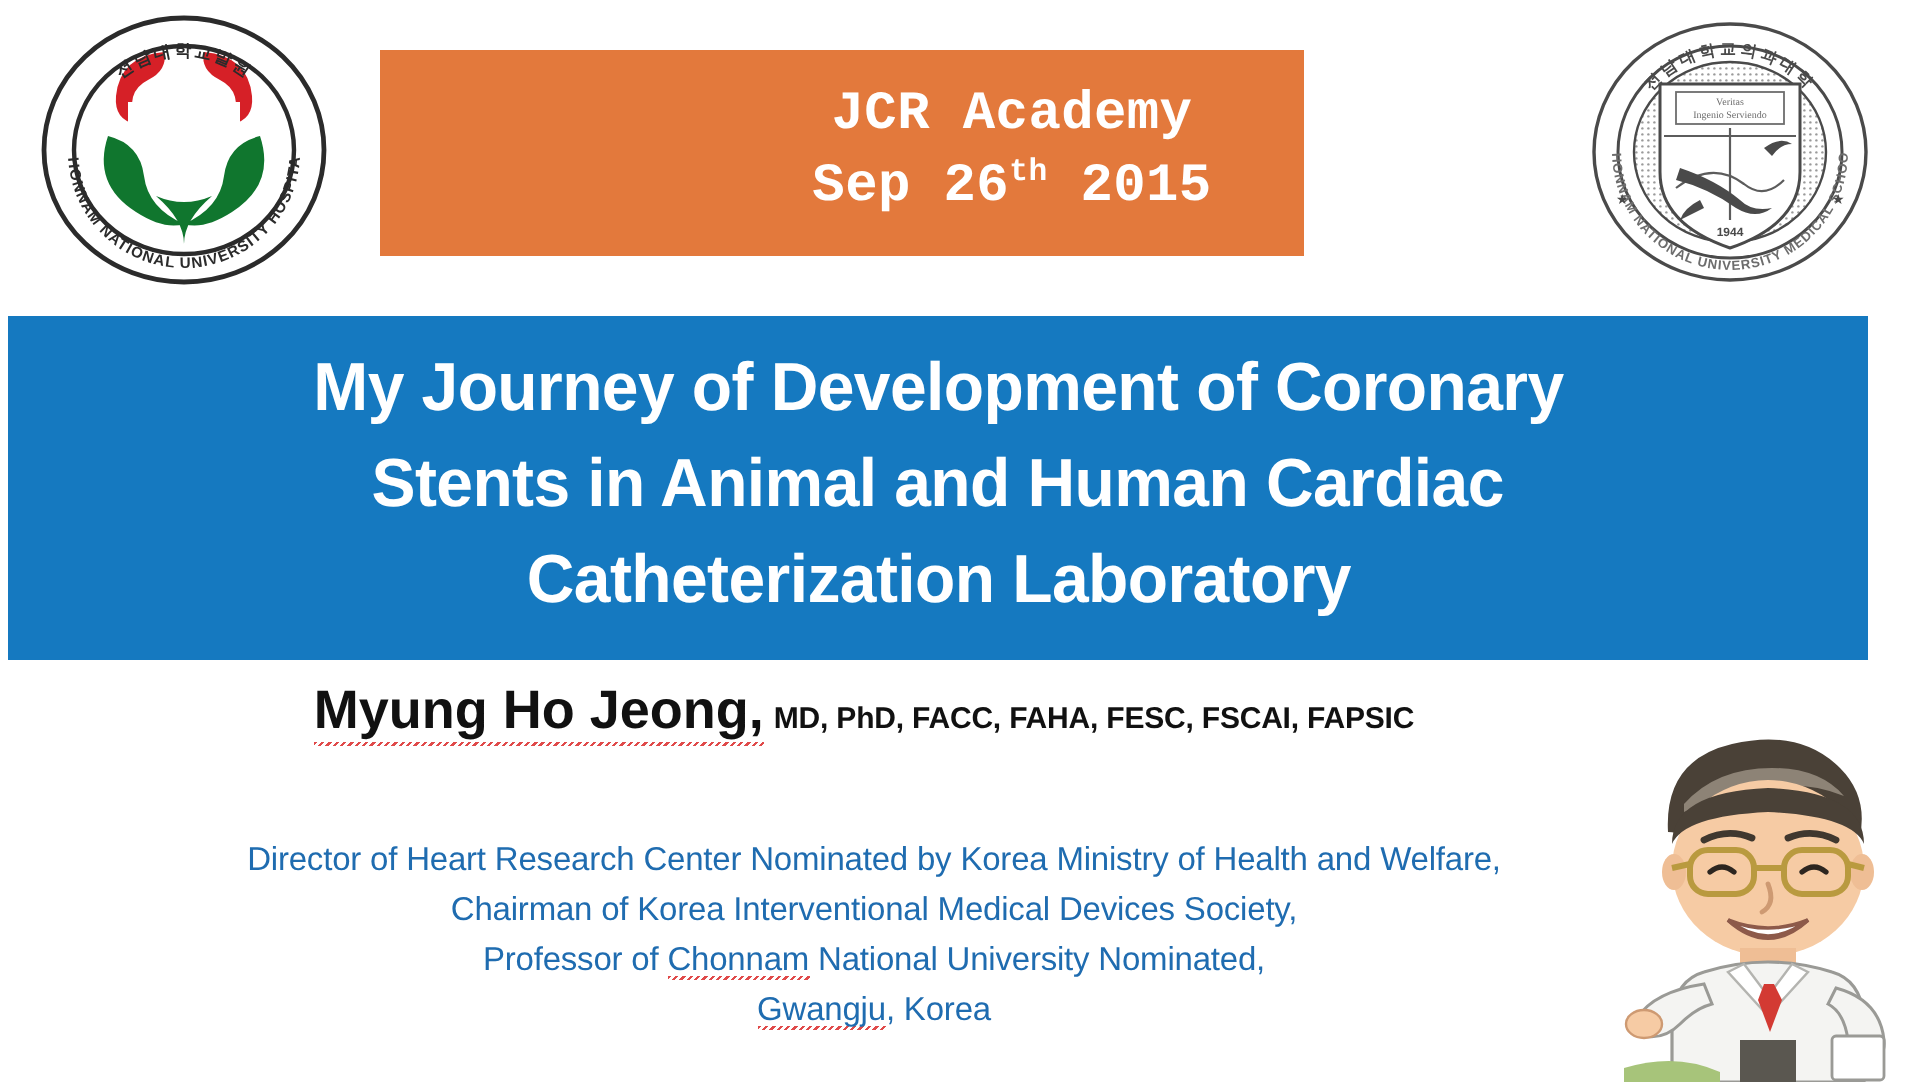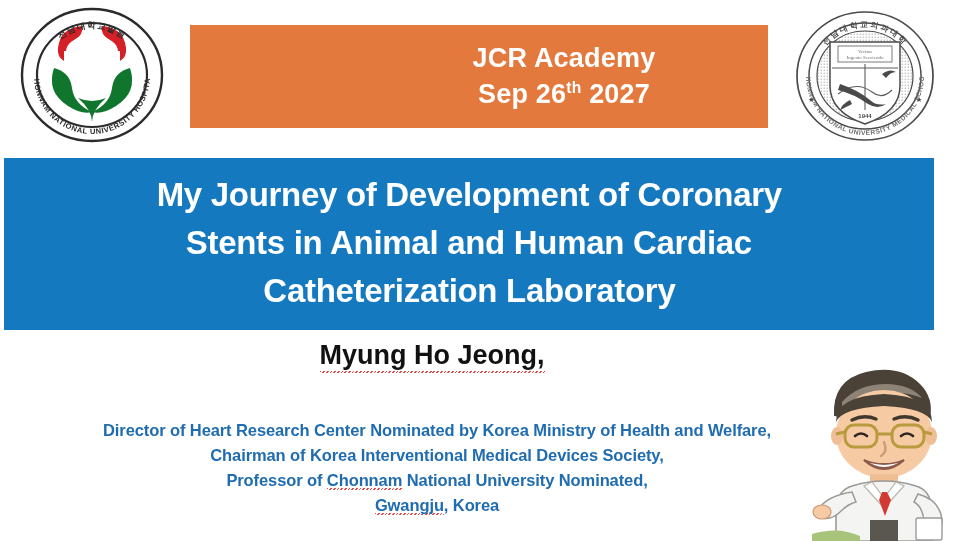--- a/index.html
+++ b/index.html
@@ -22,28 +22,29 @@
   }
   .logo-right {
     position: absolute; left: 790px; top: 6px;
     width: 150px; height: 140px;
   }
 
   
   .event-banner {
     position: absolute;
     left: 190px; top: 25px;
-    width: 578px; height: 103px;
+    width: 462px; height: 103px;
     background: #E3793C;
     color: #ffffff;
     display: flex;
     flex-direction: column;
     align-items: center;
     justify-content: center;
     padding-left: 170px;
+    font-family: Liberation Mono, monospace;
   }
   .event-line {
     font-size: 27px;
     font-weight: bold;
     line-height: 1.33;
     letter-spacing: 0.2px;
     white-space: nowrap;
     text-align: center;
   }
   .event-line sup {
@@ -111,21 +112,21 @@
   .affiliations {
     position: absolute;
     left: 0; top: 418px;
     width: 960px;
     padding-right: 86px;
     text-align: center;
   }
   .affil-line {
     color: #1F6CB0;
     font-size: 16.5px;
-    font-weight: bold;
+    font-weight: normal;
     line-height: 1.52;
     white-space: nowrap;
     letter-spacing: -0.1px;
   }
   .misspell {
     background-image:
       repeating-linear-gradient(135deg, #e04a4a 0 1.2px, rgba(0,0,0,0) 1.2px 2.6px);
     background-size: 100% 2.5px;
     background-repeat: repeat-x;
     background-position: 0 100%;
@@ -211,31 +212,32 @@
       </text>
       <g fill="#4a4a4a" font-size="7">
         <text x="18" y="96">★</text>
         <text x="126" y="96">★</text>
       </g>
     </svg>
   </div>
 
   <div class="event-banner">
     <div class="event-line">JCR Academy</div>
-    <div class="event-line"><span>Sep 26</span><sup>th</sup><span> 2027</span></div>
+    <div class="event-line"><span>Sep 26</span><sup>th</sup><span> 2015</span></div>
   </div>
 
   <div class="title-box">
     <div class="title-line">My Journey of Development of Coronary</div>
     <div class="title-line">Stents in Animal and Human Cardiac</div>
     <div class="title-line">Catheterization Laboratory</div>
   </div>
 
   <div class="presenter-row">
     <span class="presenter-name">Myung Ho Jeong,</span>
+    <span class="presenter-creds">MD, PhD, FACC, FAHA, FESC, FSCAI, FAPSIC</span>
   </div>
 
   <div class="affiliations">
     <div class="affil-line">Director of Heart Research Center Nominated by Korea Ministry of Health and Welfare,</div>
     <div class="affil-line">Chairman of Korea Interventional Medical Devices Society,</div>
     <div class="affil-line"><span>Professor of </span><span class="misspell">Chonnam</span><span> National University Nominated,</span></div>
     <div class="affil-line"><span class="misspell">Gwangju</span><span>, Korea</span></div>
   </div>
 
   <div class="caricature">

